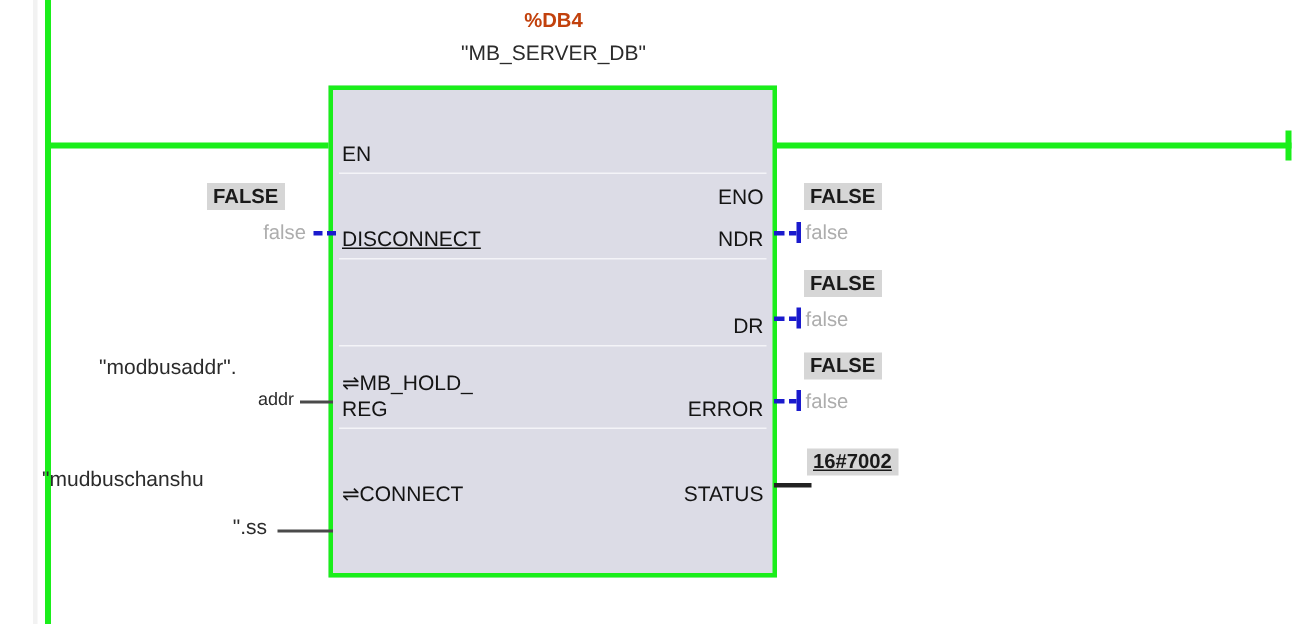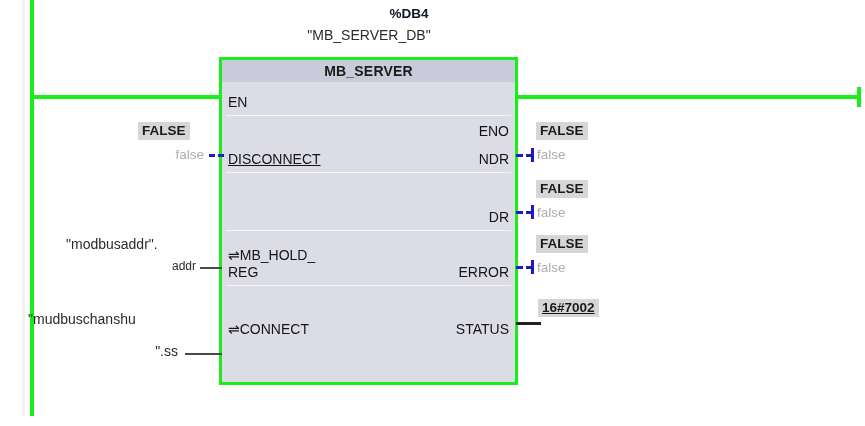--- a/index.html
+++ b/index.html
@@ -86,23 +86,22 @@
   }
 
   
   .operand {
     position: absolute;
     font-size: 13.5px;
     line-height: 16px;
     white-space: pre;
   }
   .op-addr {
-    color: #0f172a;
+    color: #c2410c;
     font-weight: bold;
-    margin-left: 40px;
   }
   .op-name {
     color: #2b2b2b;
   }
 
   
   .badge {
     position: absolute;
     font-size: 13.5px;
     line-height: 16px;
@@ -157,21 +156,20 @@
 
   <div class="rung" style="left:30px; top:95px; width:192px; height:4px;"></div>
 
   <div class="rung" style="left:514px; top:95px; width:347px; height:4px;"></div>
   <div class="rung" style="left:857px; top:87px; width:4px; height:20px;"></div>
 
   <div class="operand op-addr" style="left:0; top:6px; width:738px; text-align:center;">%DB4</div>
   <div class="operand op-name" style="left:0; top:27px; width:738px; text-align:center; font-size:14px;">"MB_SERVER_DB"</div>
 
   <div class="fb">
-    <div class="fb-title">MB_SERVER</div>
 
     <div class="fb-body">
 
       <div class="param left" style="top:12px;">EN</div>
       <div class="param right" style="top:0;margin-top:41px;">ENO</div>
       <div class="sep" style="top:33px;"></div>
 
       <div class="param left" style="top:69px;text-decoration:underline;">DISCONNECT</div>
       <div class="param right" style="top:69px;">NDR</div>
       <div class="sep" style="top:90px;"></div>

